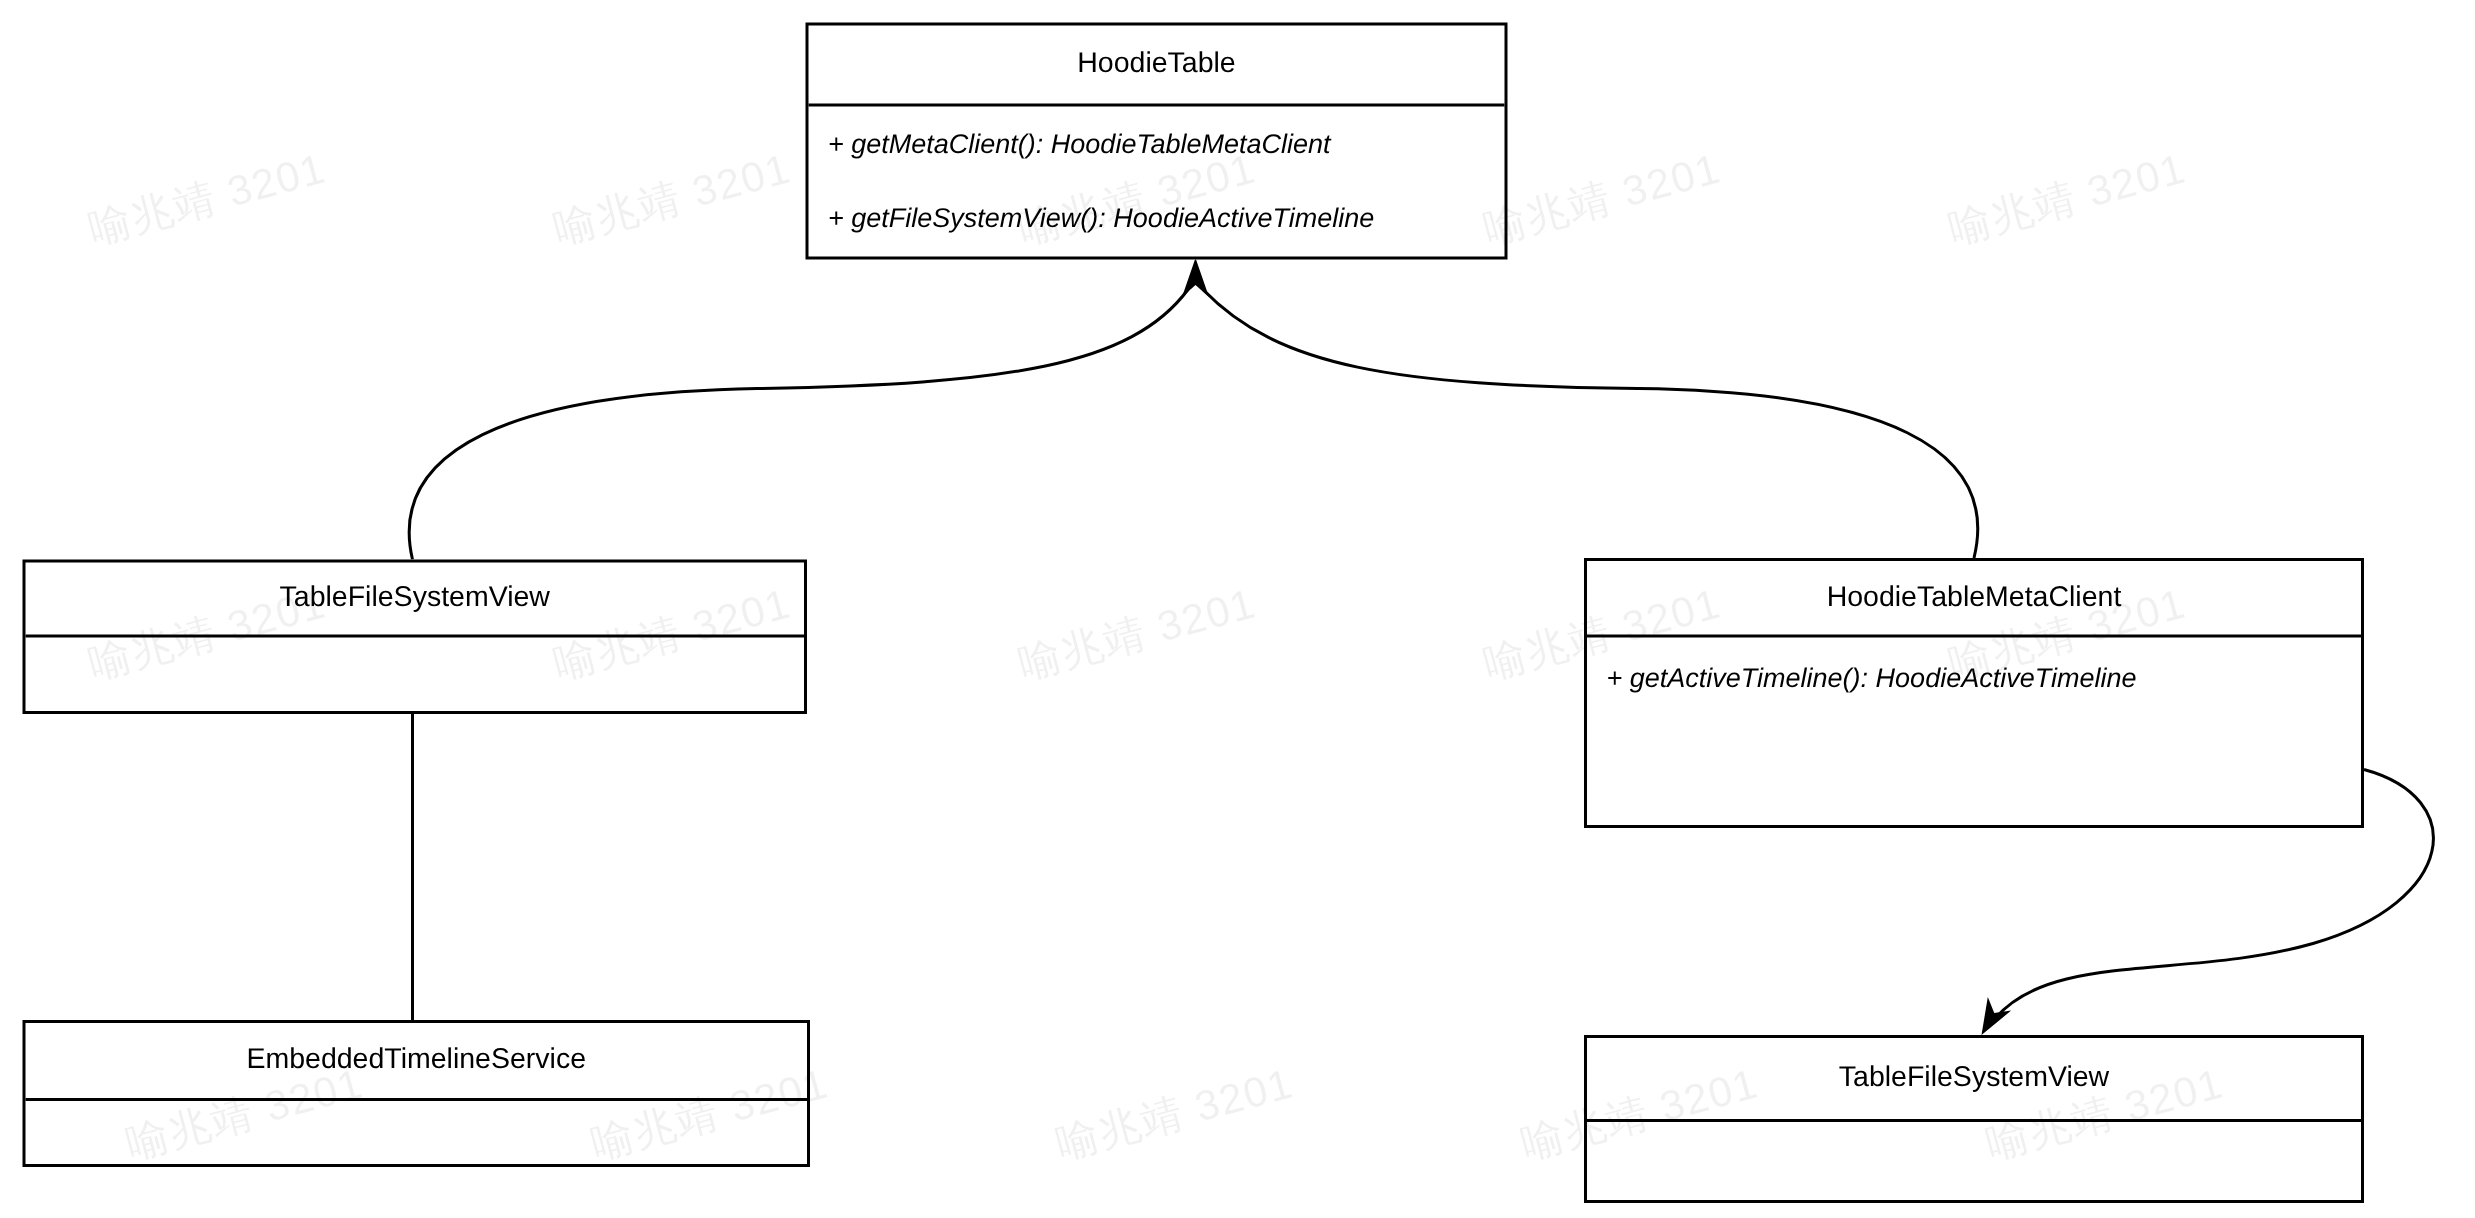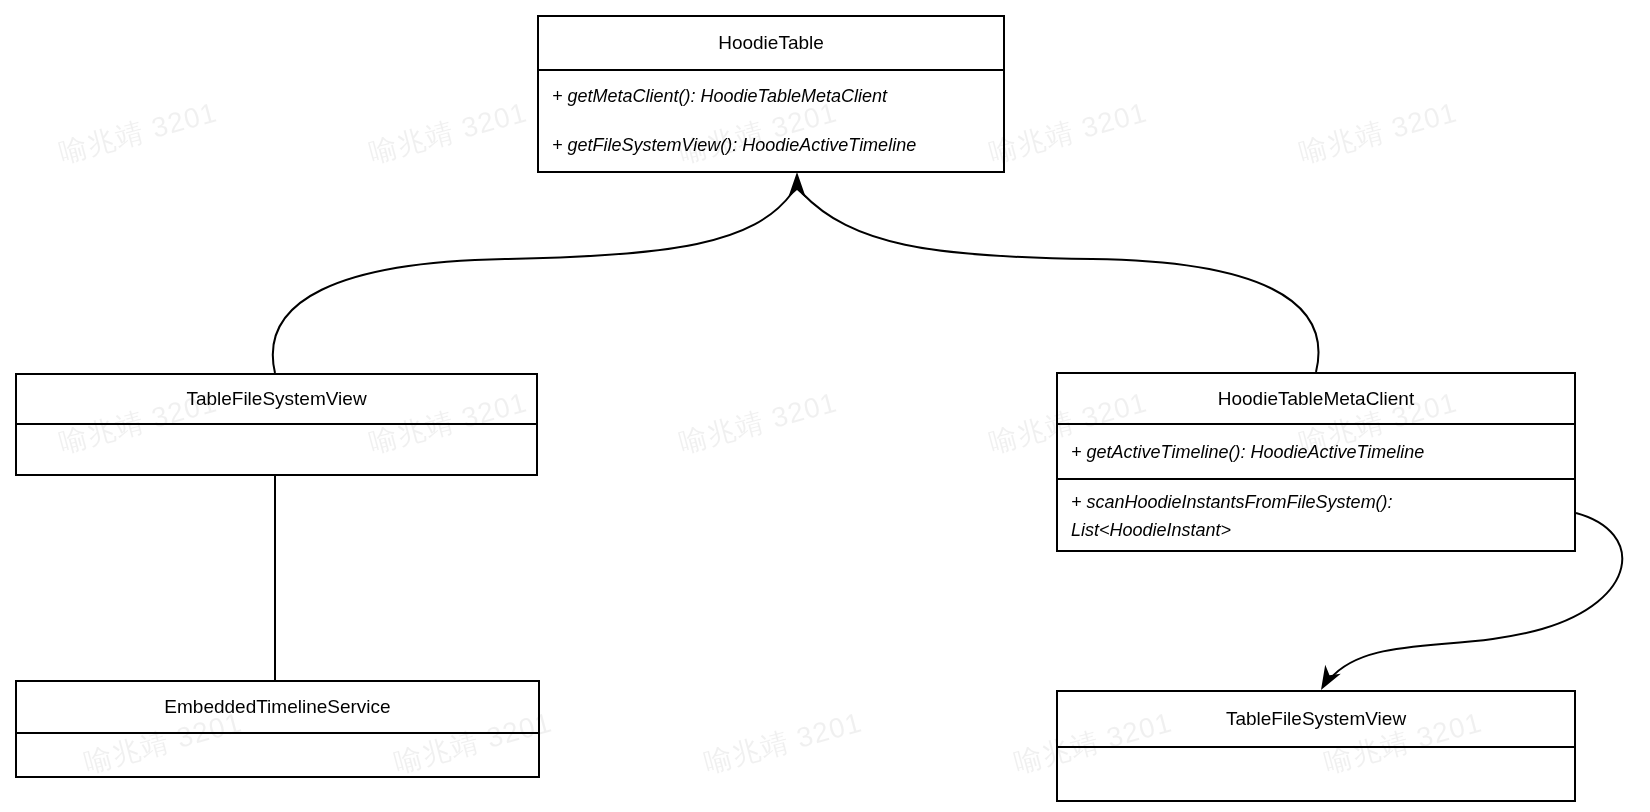--- a/index.html
+++ b/index.html
@@ -117,23 +117,20 @@
   <div class="uml-class" style="left:15px; top:373px; width:523px; height:103px;">
     <div class="uml-title" style="height:48px;text-align:right;">TableFileSystemView</div>
     <div class="uml-row fill"></div>
   </div>
 
   <div class="uml-class" style="left:1056px; top:372px; width:520px; height:180px;">
     <div class="uml-title" style="height:49px;">HoodieTableMetaClient</div>
     <div class="uml-row center" style="height:55px;">
       <div class="uml-method">+ getActiveTimeline(): HoodieActiveTimeline</div>
     </div>
-    <div class="uml-row fill" style="padding-top:8px;">
-      <div class="uml-method">+ scanHoodieInstantsFromFileSystem(): List&lt;HoodieInstant&gt;</div>
-    </div>
   </div>
 
   <div class="uml-class" style="left:15px; top:680px; width:525px; height:98px;">
     <div class="uml-title" style="height:50px;">EmbeddedTimelineService</div>
     <div class="uml-row fill"></div>
   </div>
 
   <div class="uml-class" style="left:1056px; top:690px; width:520px; height:112px;">
     <div class="uml-title" style="height:54px;">TableFileSystemView</div>
     <div class="uml-row fill"></div>

